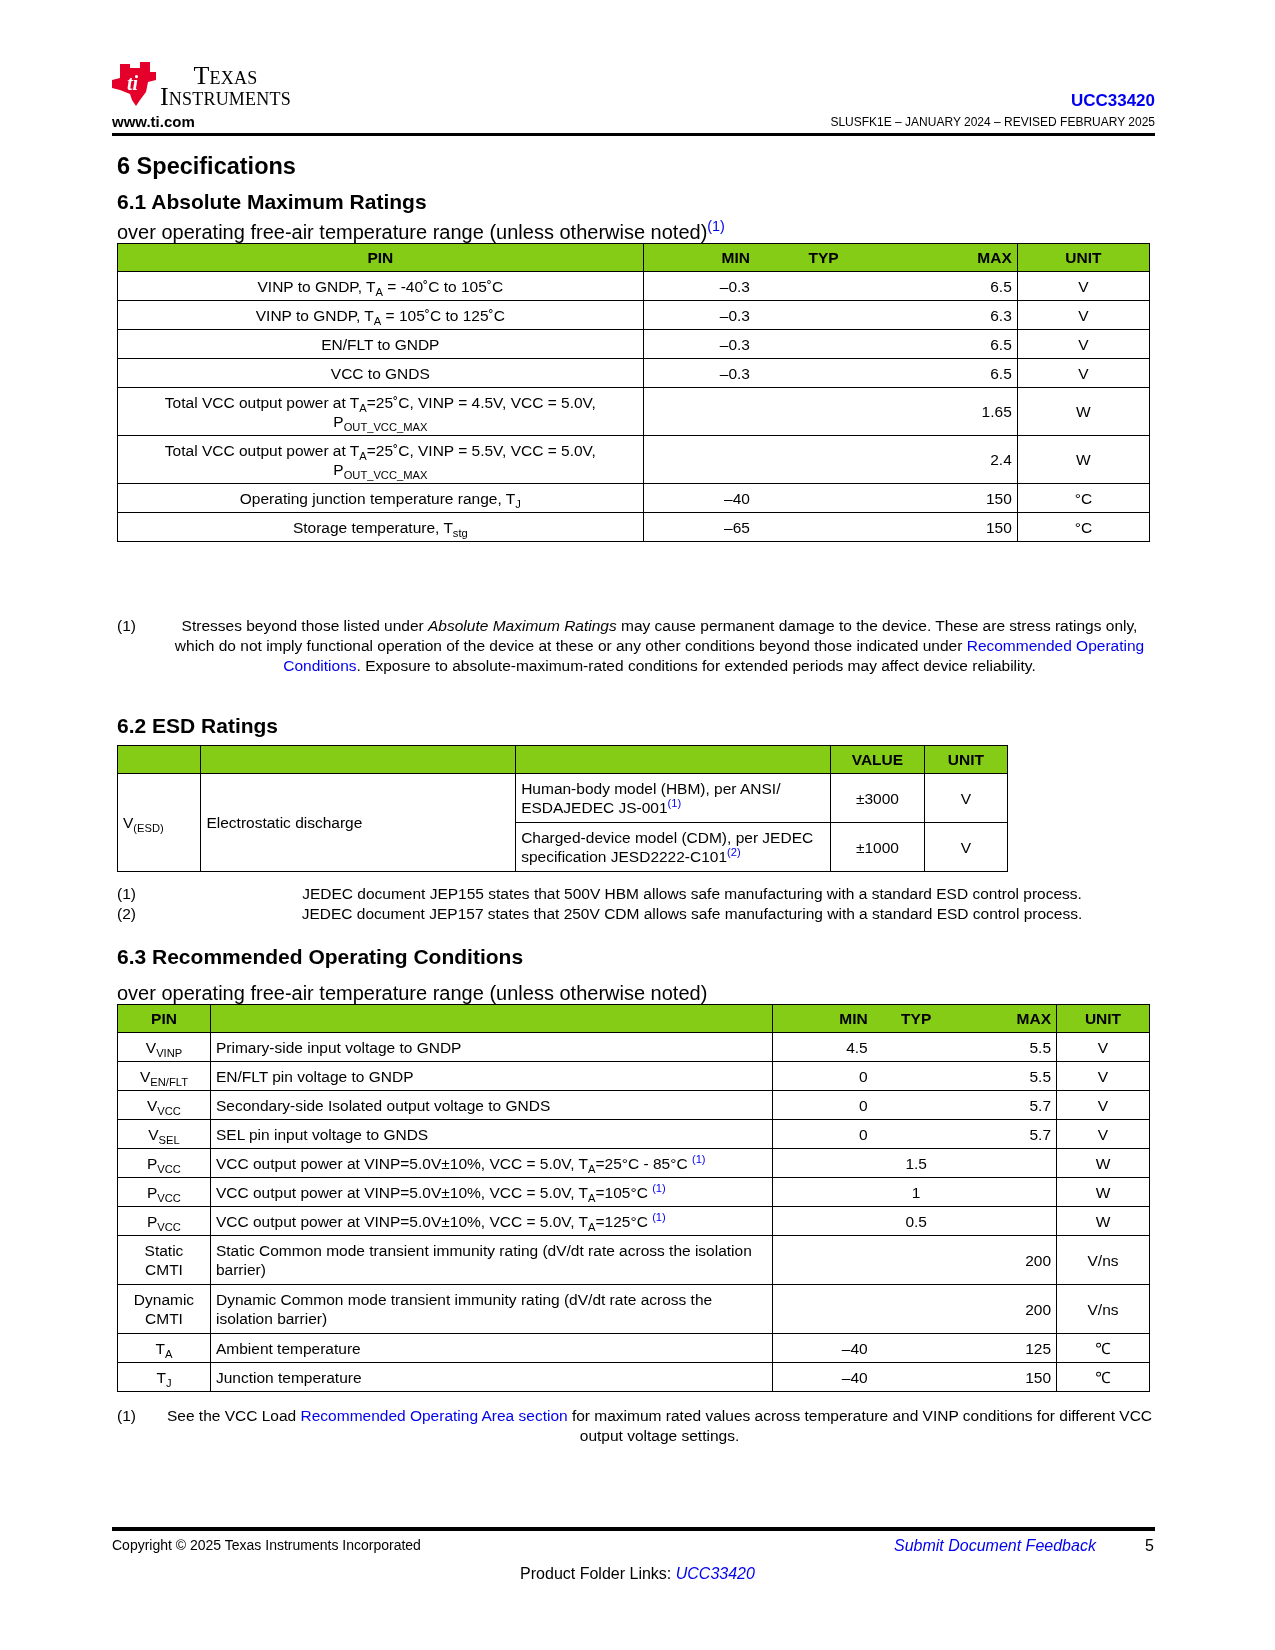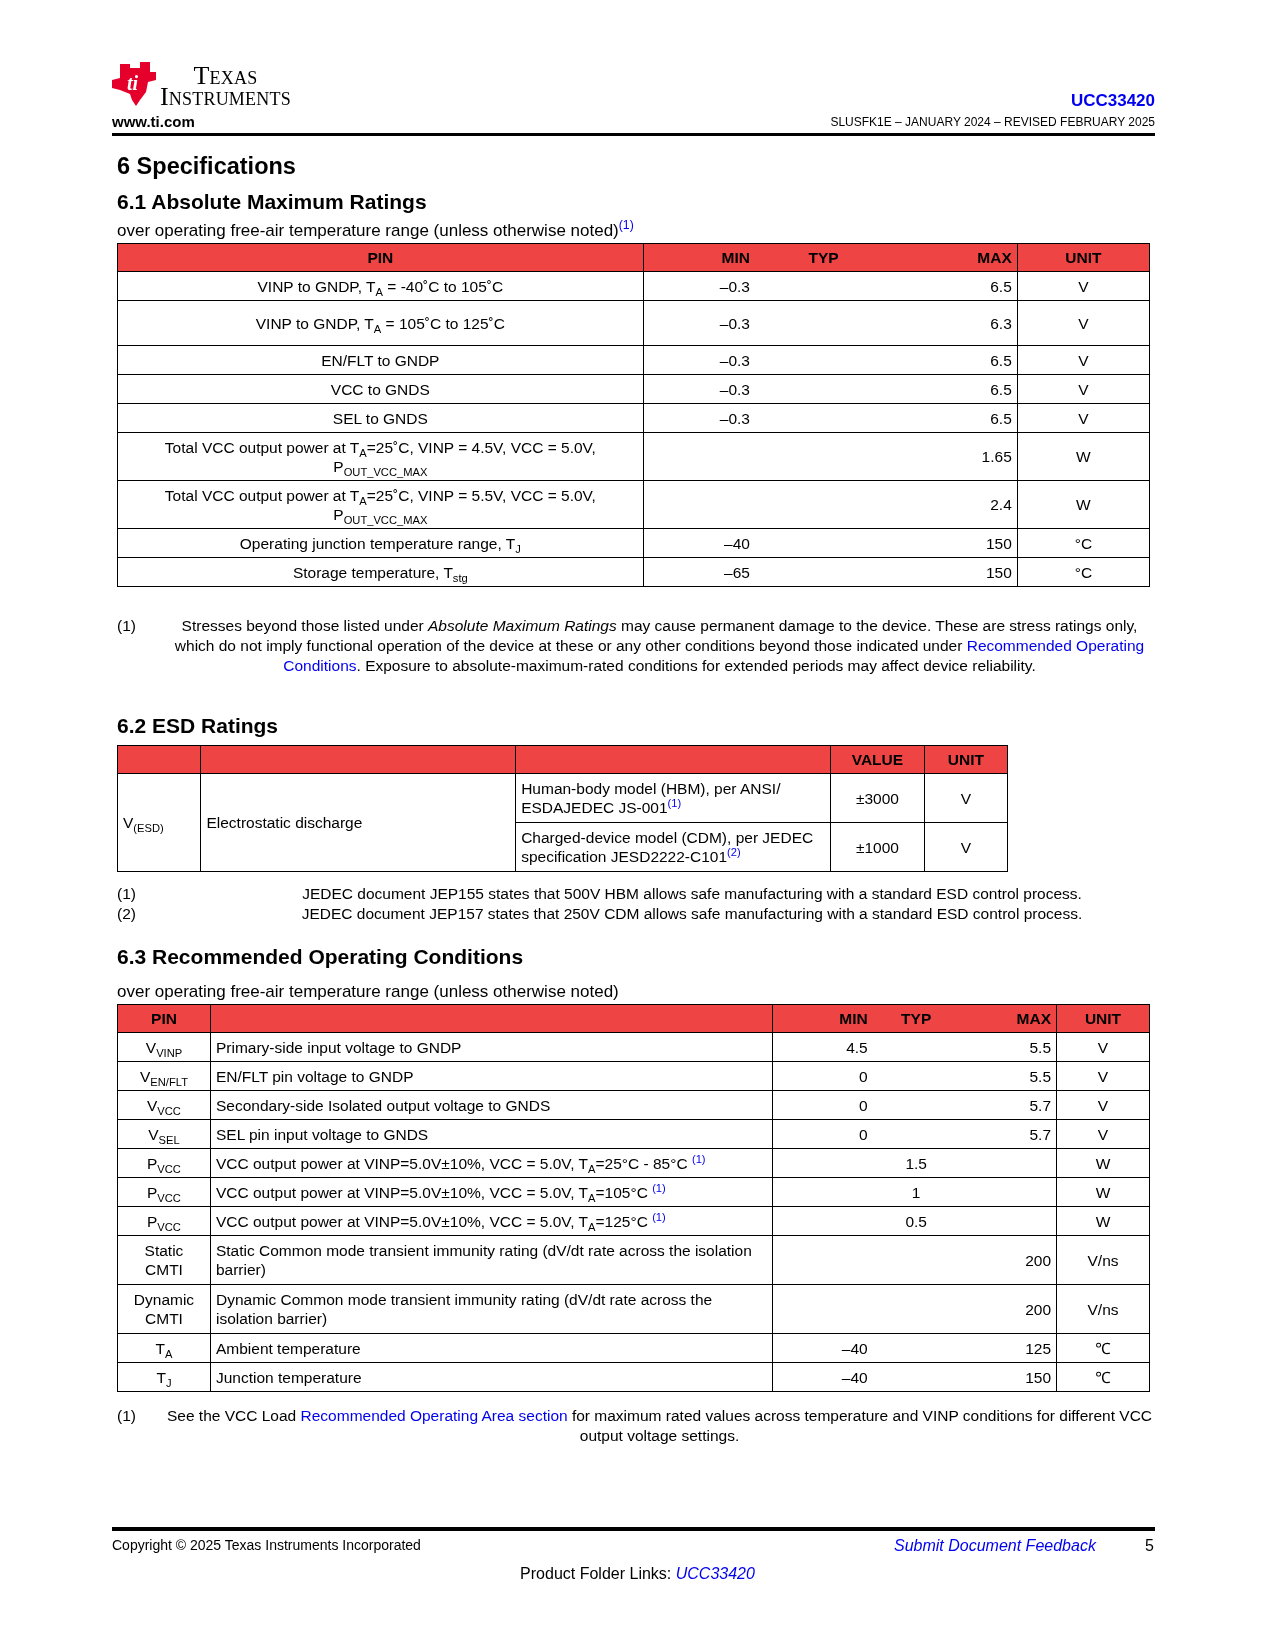--- a/index.html
+++ b/index.html
@@ -16,26 +16,26 @@
   .logo-text { position: absolute; left: 50px; top: 8px; font-family: "Liberation Serif", serif; font-size: 21px; line-height: 20px; letter-spacing: 0.2px; }
   .logo-text .big { font-size: 26px; }
   .www { left: 112px; top: 113px; font-size: 15px; font-weight: bold; }
   .docid { right: 120px; top: 91px; font-size: 17px; font-weight: bold; color: #0000ee; text-align: right; }
   .docrev { right: 120px; top: 115px; font-size: 12px; text-align: right; }
   .hrule { left: 112px; width: 1043px; top: 133px; height: 3px; background: #000; }
 
   
   .h1 { left: 117px; top: 153px; font-size: 23.5px; font-weight: bold; }
   .h2 { font-size: 21px; font-weight: bold; left: 117px; }
-  .caption { left: 117px; font-size: 17px; }
+  .caption { left: 117px; font-size: 20px; }
 
   
   table { border-collapse: collapse; position: absolute; font-size: 15.5px; }
   td, th { border: 1.3px solid #000; padding: 0 5px; line-height: 19px; }
-  th { background: #ef4444; font-weight: bold; height: 27px; }
+  th { background: #84cc16; font-weight: bold; height: 27px; }
   .c { text-align: center; }
   .r { text-align: right; }
   .l { text-align: left; }
   .nob-r { border-right: none; }
   .nob-l { border-left: none; }
   .nob-lr { border-left: none; border-right: none; }
 
   .fn { font-size: 15.5px; line-height: 20px; }
   .fn .num { position: absolute; left: 0; }
   .fn .txt { position: absolute; left: 45px; width: 1060px; }
@@ -88,43 +88,36 @@
     <th class="r nob-l">MAX</th>
     <th class="c">UNIT</th>
   </tr>
   <tr style="height:29px">
     <td class="c"><span>VINP to GNDP, T</span><sub>A</sub><span> = -40˚C to 105˚C</span></td>
     <td class="r nob-r">–0.3</td>
     <td class="c nob-lr"></td>
     <td class="r nob-l">6.5</td>
     <td class="c">V</td>
   </tr>
-  <tr style="height:45px">
+  <tr style="height:29px">
     <td class="c"><span>VINP to GNDP, T</span><sub>A</sub><span> = 105˚C to 125˚C</span></td>
     <td class="r nob-r">–0.3</td>
     <td class="c nob-lr"></td>
     <td class="r nob-l">6.3</td>
     <td class="c">V</td>
   </tr>
   <tr style="height:29px">
     <td class="c">EN/FLT to GNDP</td>
     <td class="r nob-r">–0.3</td>
     <td class="c nob-lr"></td>
     <td class="r nob-l">6.5</td>
     <td class="c">V</td>
   </tr>
   <tr style="height:29px">
     <td class="c">VCC to GNDS</td>
-    <td class="r nob-r">–0.3</td>
-    <td class="c nob-lr"></td>
-    <td class="r nob-l">6.5</td>
-    <td class="c">V</td>
-  </tr>
-  <tr style="height:29px">
-    <td class="c">SEL to GNDS</td>
     <td class="r nob-r">–0.3</td>
     <td class="c nob-lr"></td>
     <td class="r nob-l">6.5</td>
     <td class="c">V</td>
   </tr>
   <tr style="height:48px">
     <td class="c"><span>Total VCC output power at T</span><sub>A</sub><span>=25˚C, VINP = 4.5V, VCC = 5.0V,  P</span><sub>OUT_VCC_MAX</sub></td>
     <td class="r nob-r"></td>
     <td class="c nob-lr"></td>
     <td class="r nob-l">1.65</td>

